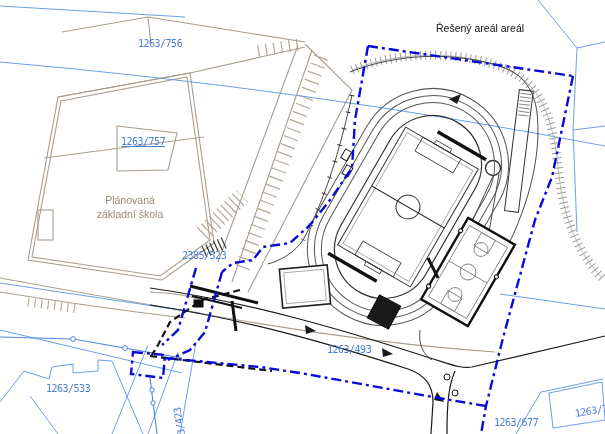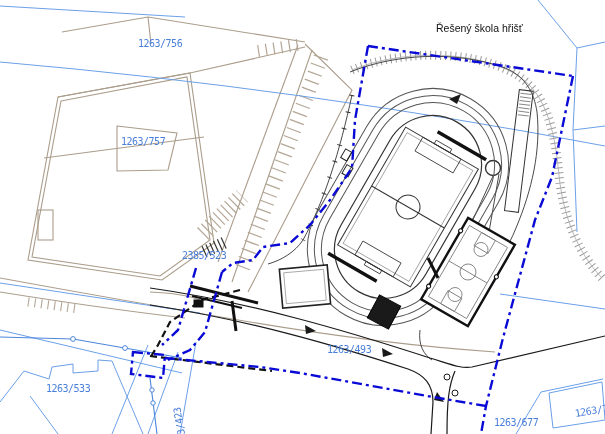--- a/index.html
+++ b/index.html
@@ -186,25 +186,29 @@
     <path d="M368,46 L573,76"></path>
     <path d="M573,76 L552,177 L535,220 L503,338 L486,406 L481,434"></path>
     <path d="M486,406 L433,397 L300,373 L260,367 L165,358"></path>
     <path d="M368,46 L355,120 L352,168 L330,200 L310,225 L290,243 L263,247 L253,260 L233,263 L222,272"></path>
     <path d="M222,272 L205,332 L190,350 L168,360"></path>
     <path d="M196,268 L178,330 L162,345"></path>
     <path d="M133,352 L165,355 L163,378 L131,374 Z"></path>
   </g>
 </svg>
 
-<div class="title-lbl" style="left:436px;top:22px;">Řešený škola hřišť</div>
-
+<div class="title-lbl" style="left:436px;top:22px;">Řešený areál areál</div>
+
+<div class="school-lbl" style="left:85px;top:194px;">
+  <div>Plánovaná</div>
+  <div>základní škola</div>
+</div>
 
 <div class="lbl" style="left:138px;top:38px;">1263/756</div>
-<div class="lbl" style="left:121px;top:136px;">1263/757</div>
+<div class="lbl" style="left:121px;top:136px;text-decoration:underline;">1263/757</div>
 <div class="lbl" style="left:182px;top:250px;">2385/523</div>
 <div class="lbl" style="left:46px;top:383px;">1263/533</div>
 <div class="lbl rot423" style="left:179px;top:452px;">1263/423</div>
 <div class="lbl" style="left:327px;top:344px;">1263/493</div>
 <div class="lbl" style="left:494px;top:401px;margin-top:16px;">1263/677</div>
 <div class="lbl rot7xx" style="left:574px;top:408px;">1263/7</div>
 
 </div>
 
 </body></html>

